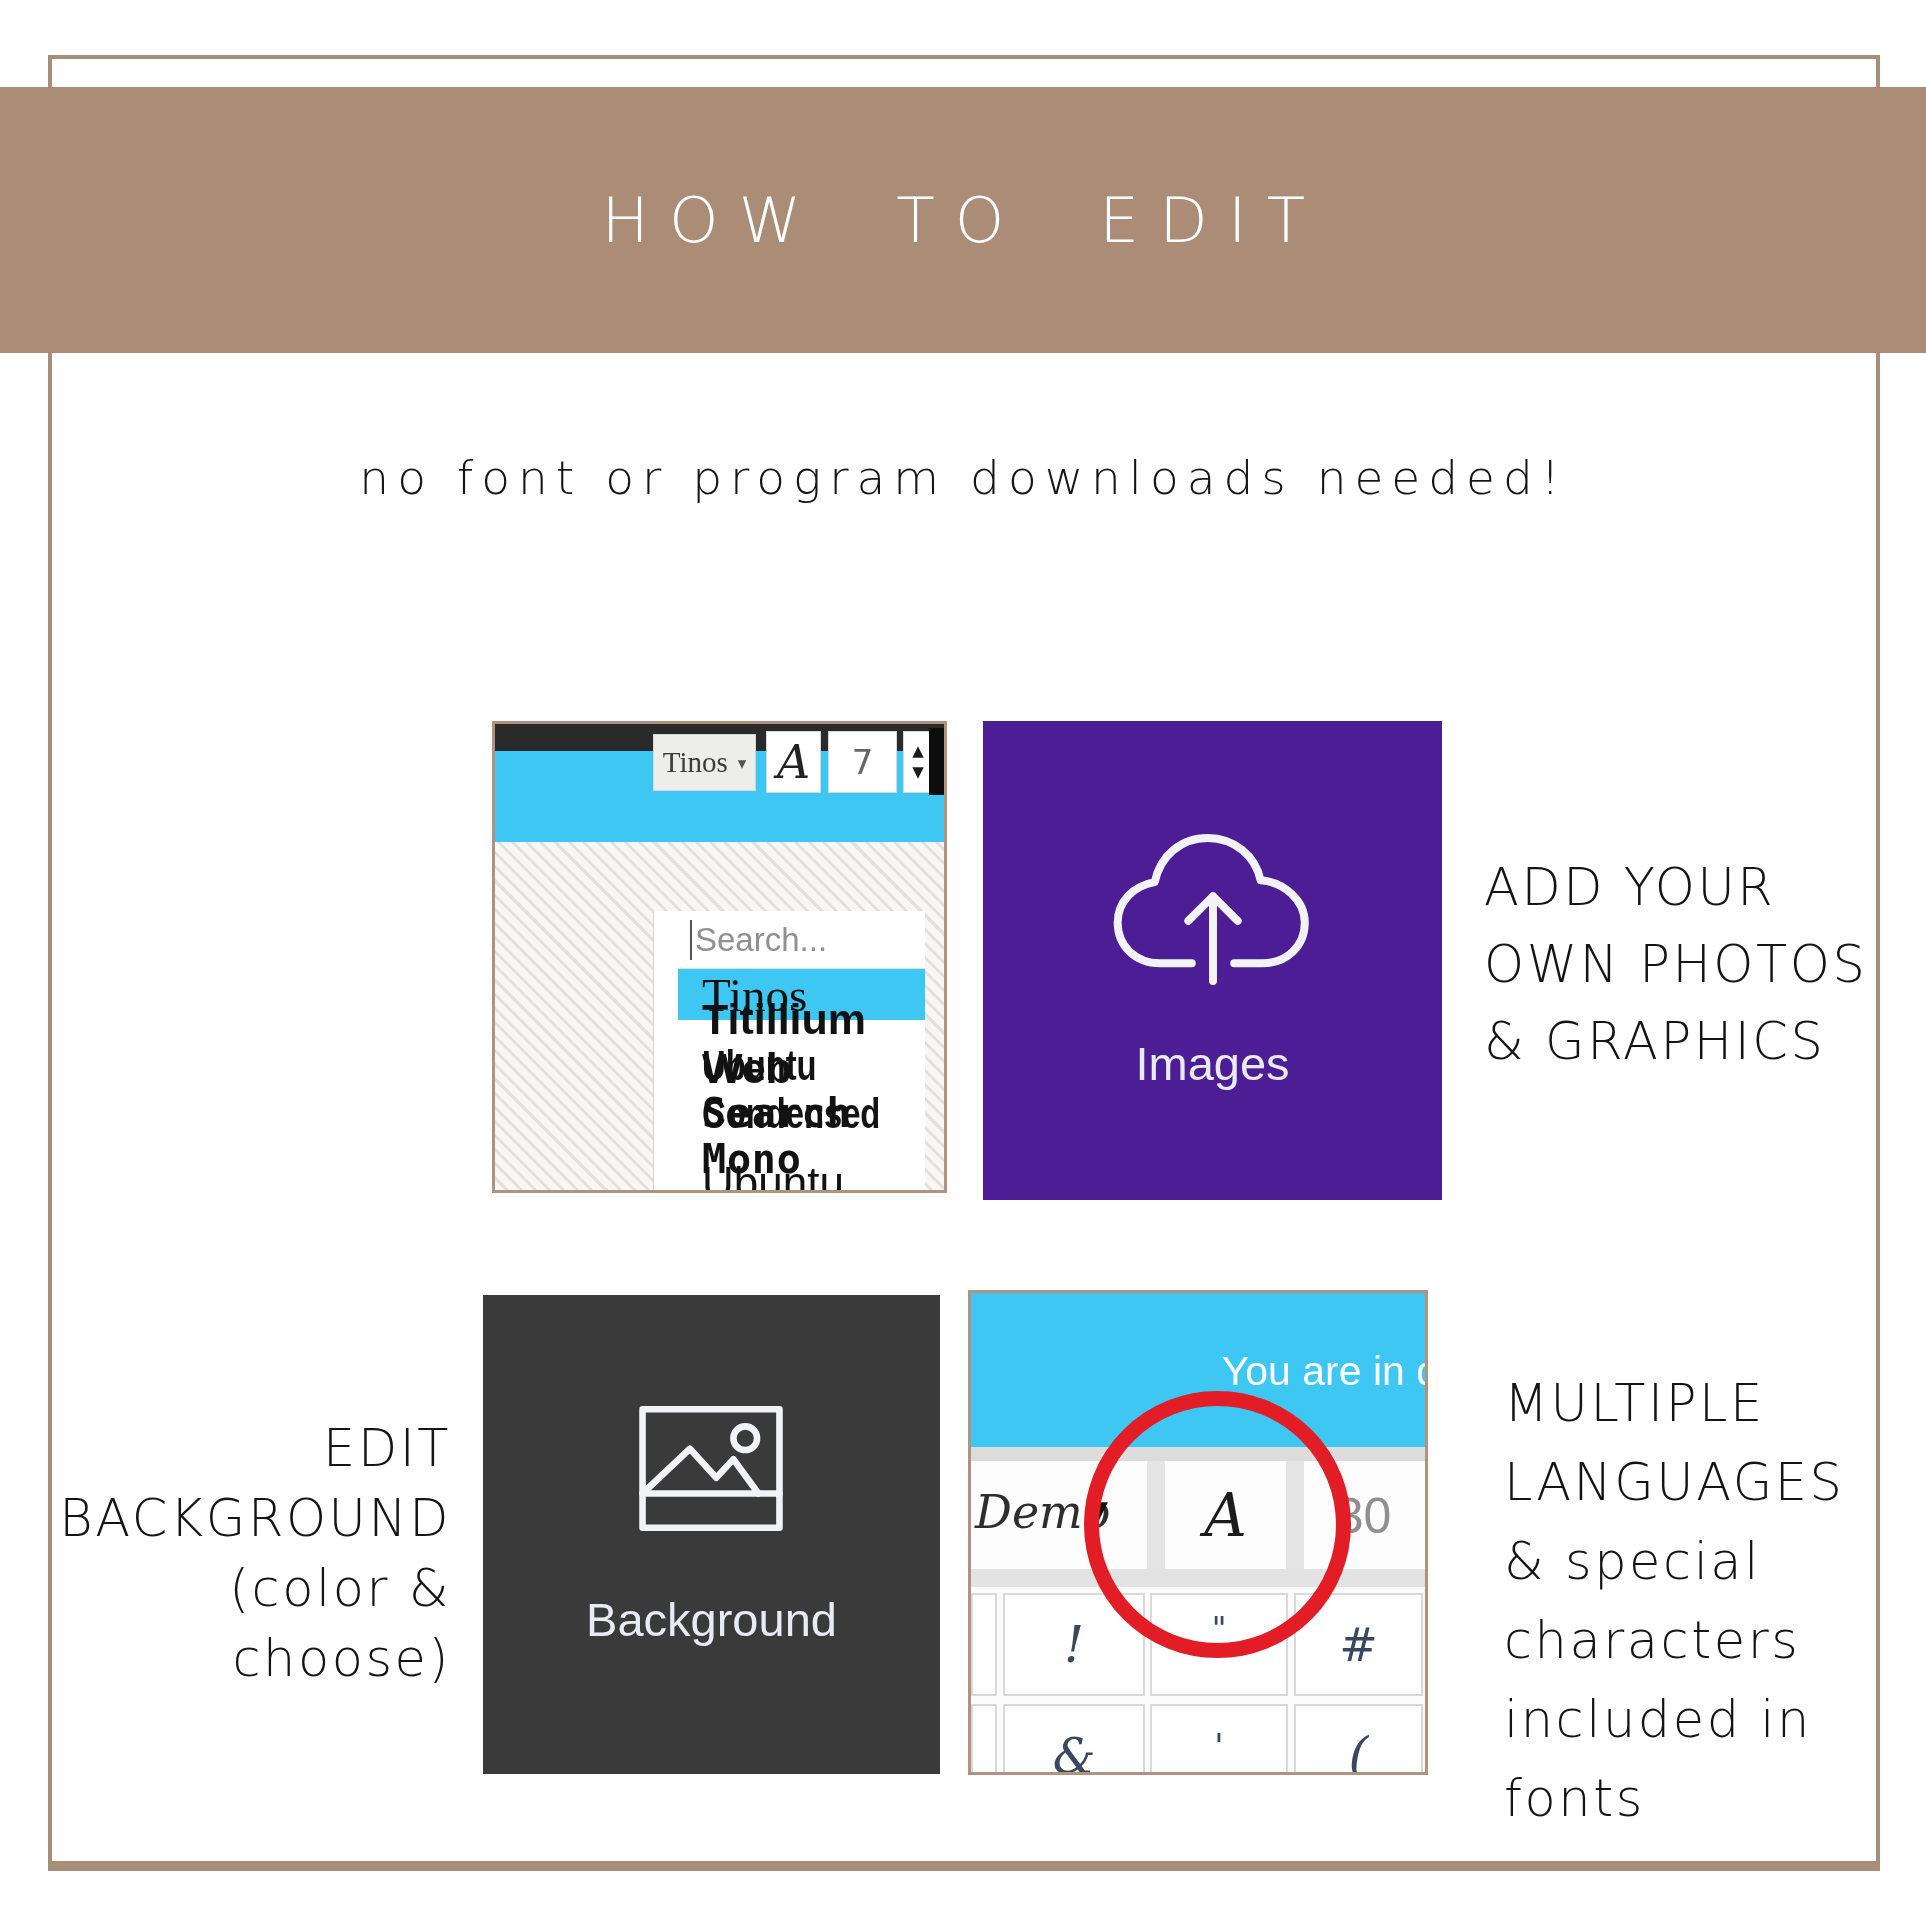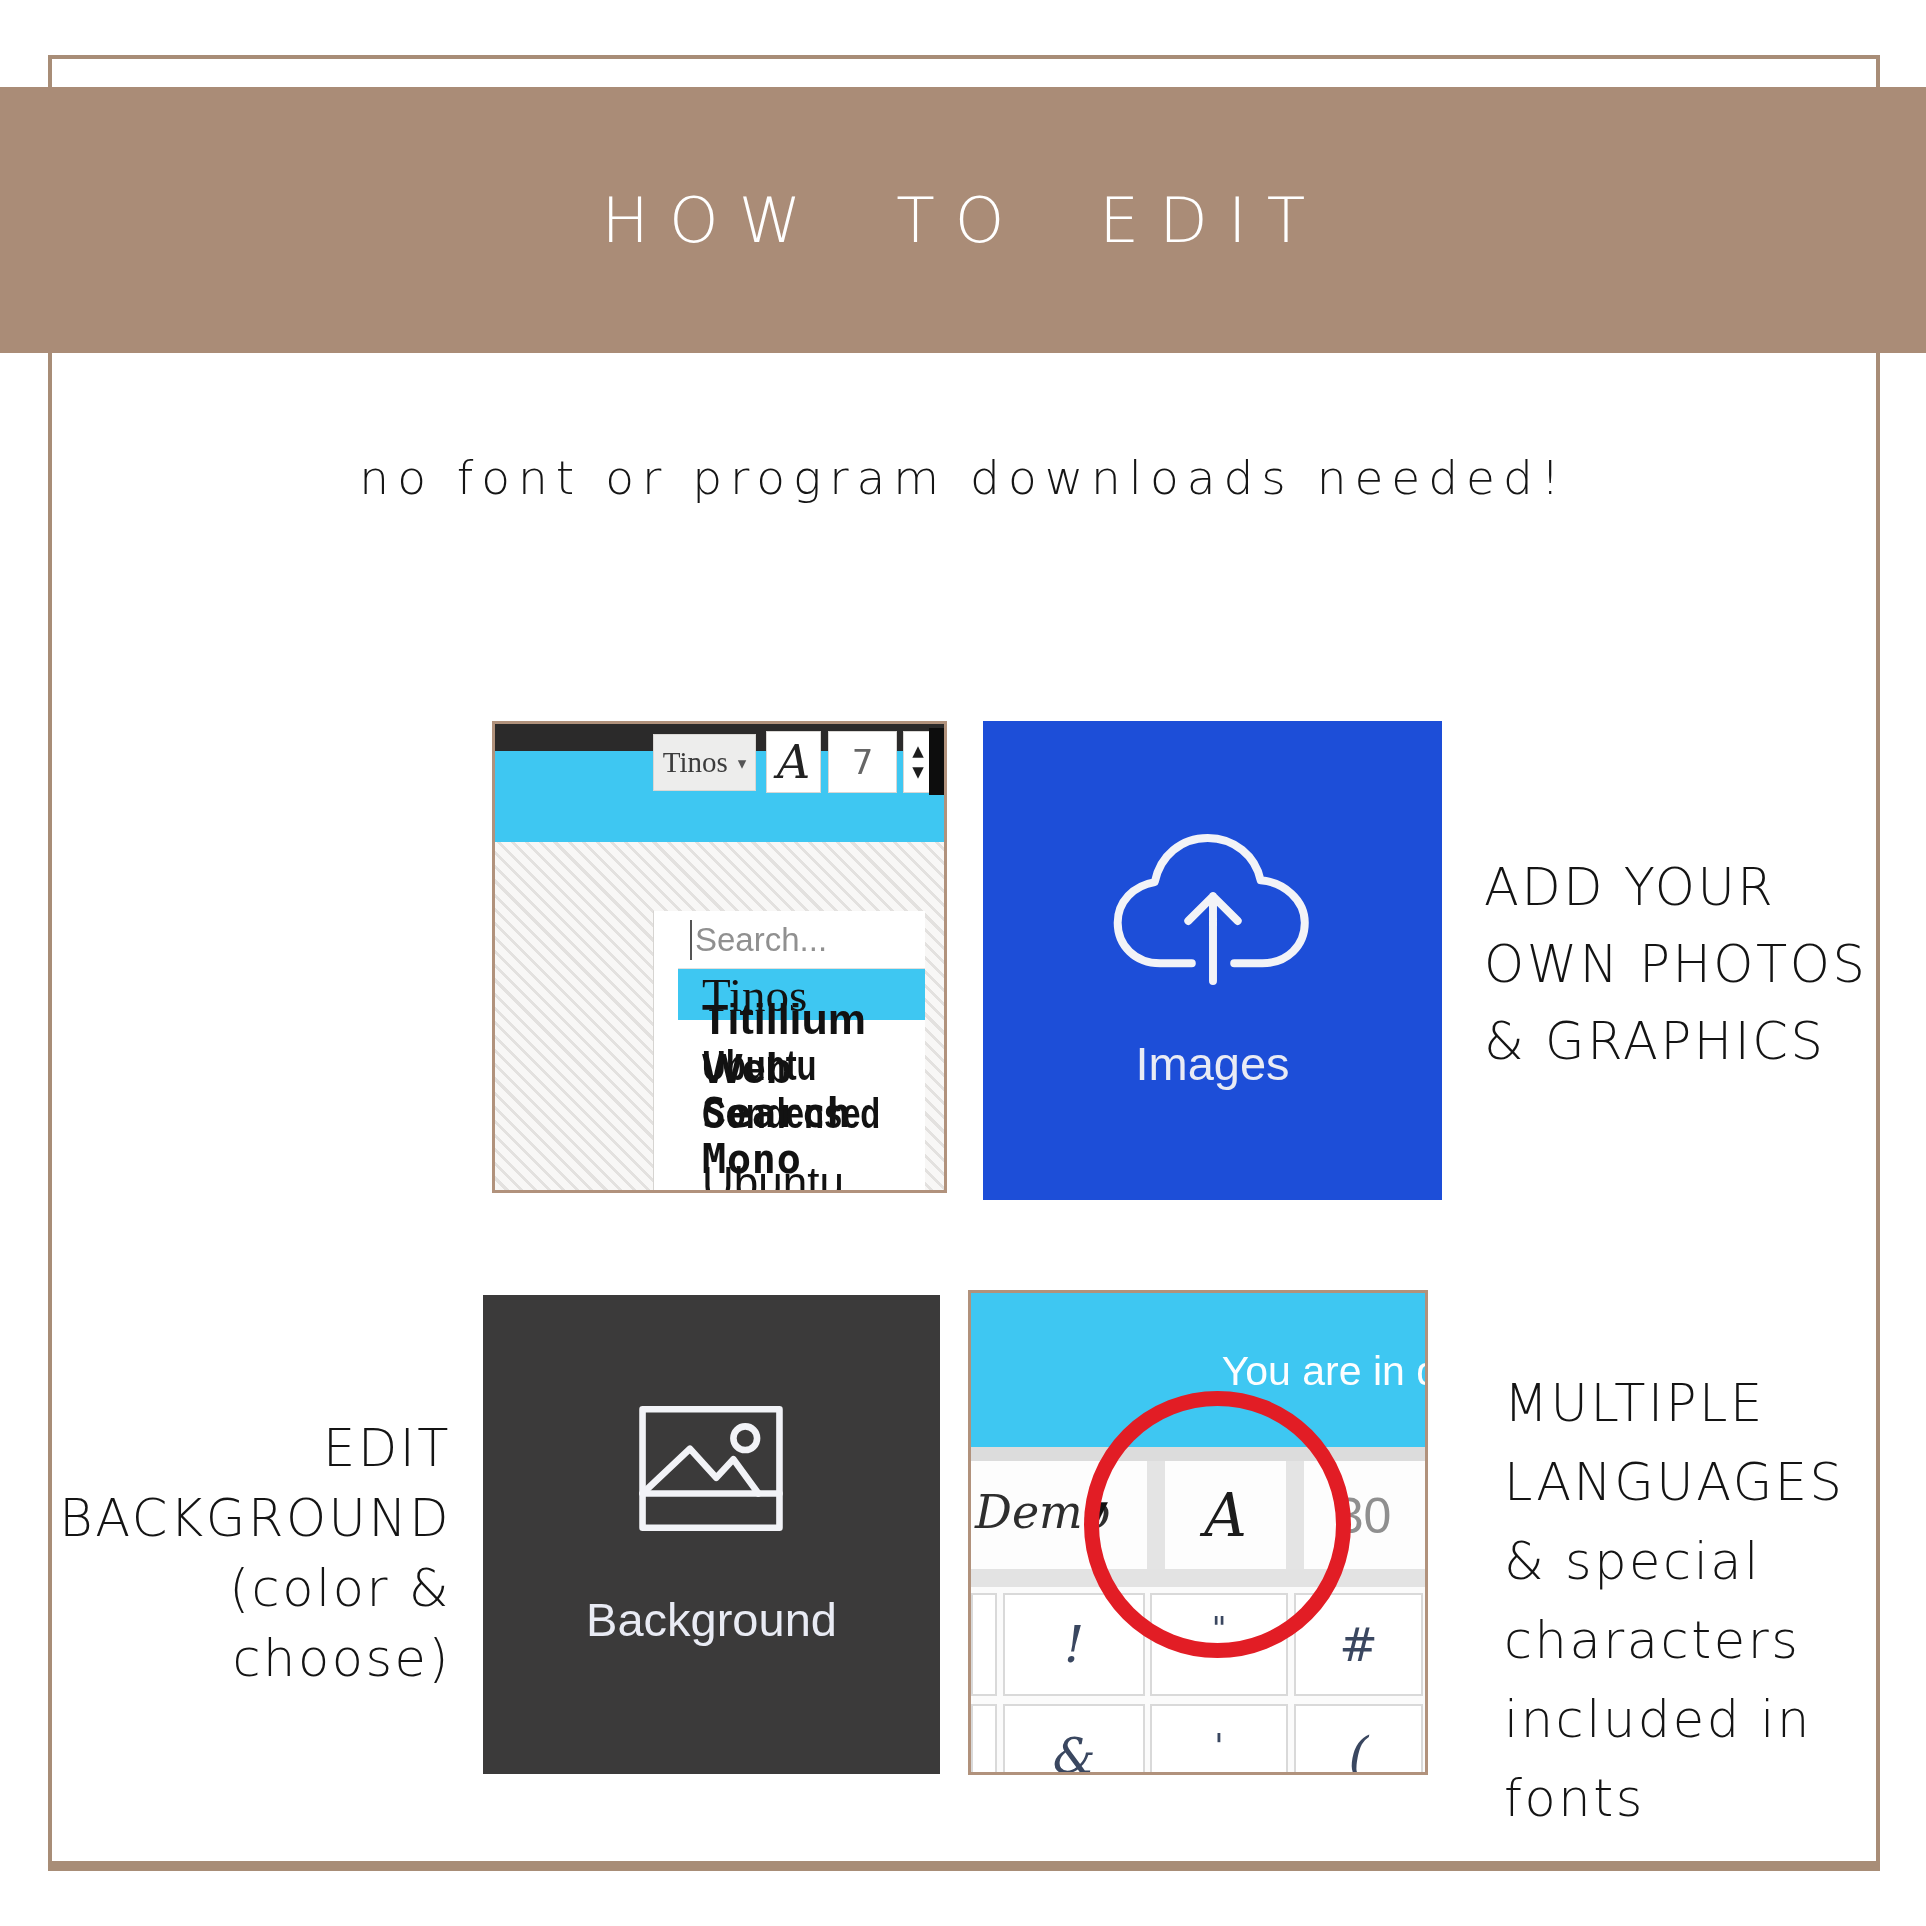--- a/index.html
+++ b/index.html
@@ -57,21 +57,21 @@
   #pf-item-0{height:51px;background:#3ec7f2;font-family:"Liberation Serif","DejaVu Serif",serif;
              font-size:47px;}
   #pf-item-1{height:47px;font-family:"Liberation Sans",sans-serif;font-weight:700;font-size:43px;}
   #pf-item-2{height:45px;font-family:"Liberation Sans",sans-serif;font-weight:700;font-size:42px;}
   #pf-item-2 span{display:inline-block;transform:scaleX(.78);transform-origin:left;}
   #pf-item-3{height:47px;font-family:"DejaVu Sans Mono","Liberation Mono",monospace;
              font-weight:700;font-size:40px;letter-spacing:.02em;}
   #pf-item-4{height:47px;font-family:"Liberation Sans",sans-serif;font-weight:500;font-size:44px;}
 
   
-  #panel-images{left:983px;top:721px;width:459px;height:479px;background:#1d4ed8;}
+  #panel-images{left:983px;top:721px;width:459px;height:479px;background:#4c1d95;}
   #panel-images svg{position:absolute;left:116px;top:94px;}
   .dark-label{position:absolute;width:100%;text-align:center;color:#e9ebf4;font-size:47px;
               font-family:"Liberation Sans",sans-serif;font-weight:400;}
   #pi-label{top:315px;}
 
   
   #panel-background{left:483px;top:1295px;width:457px;height:479px;background:#3b3a3a;}
   #panel-background svg{position:absolute;left:149px;top:99px;}
   #pb-label{top:297px;}
 

